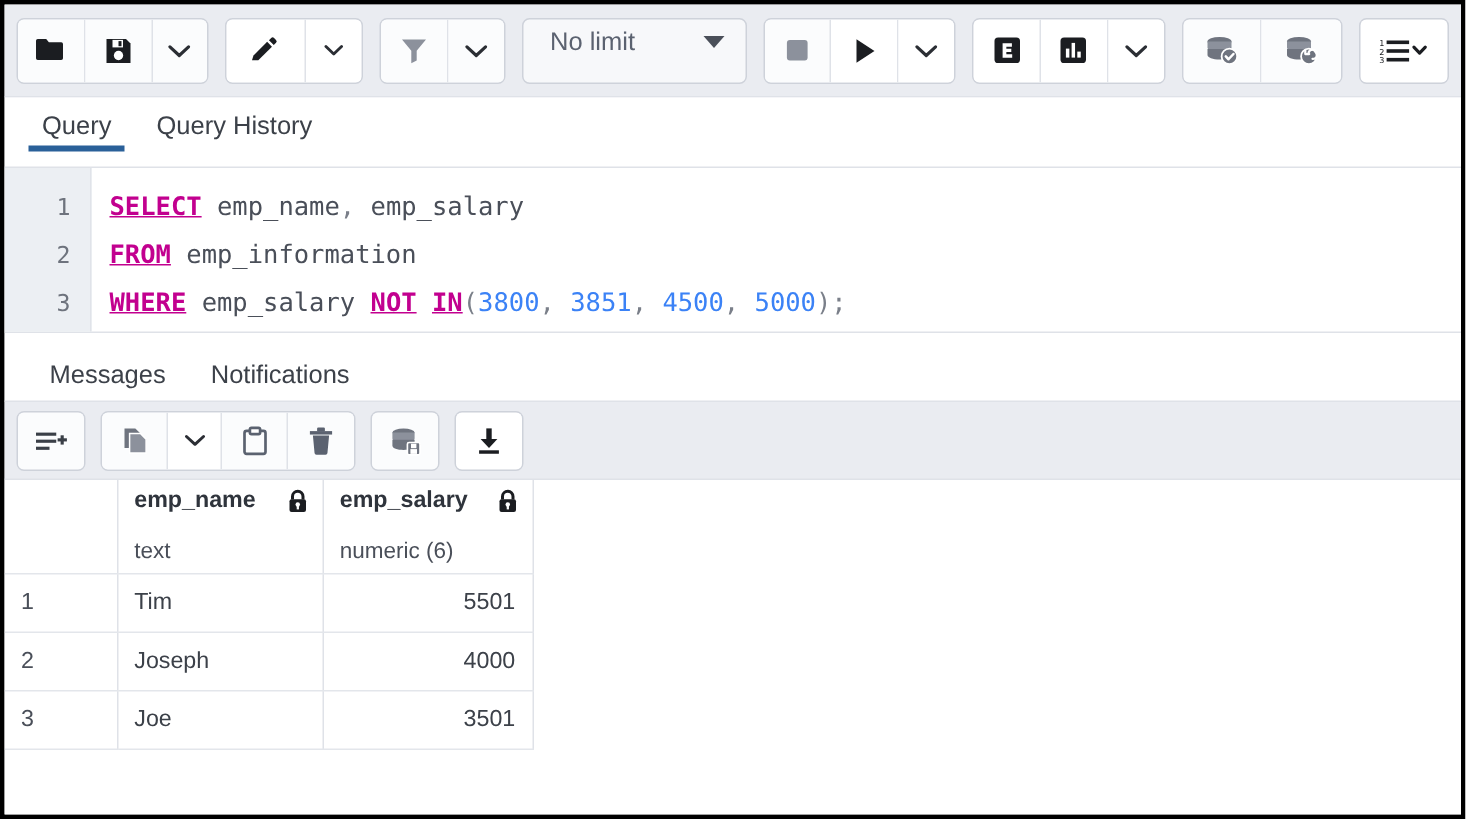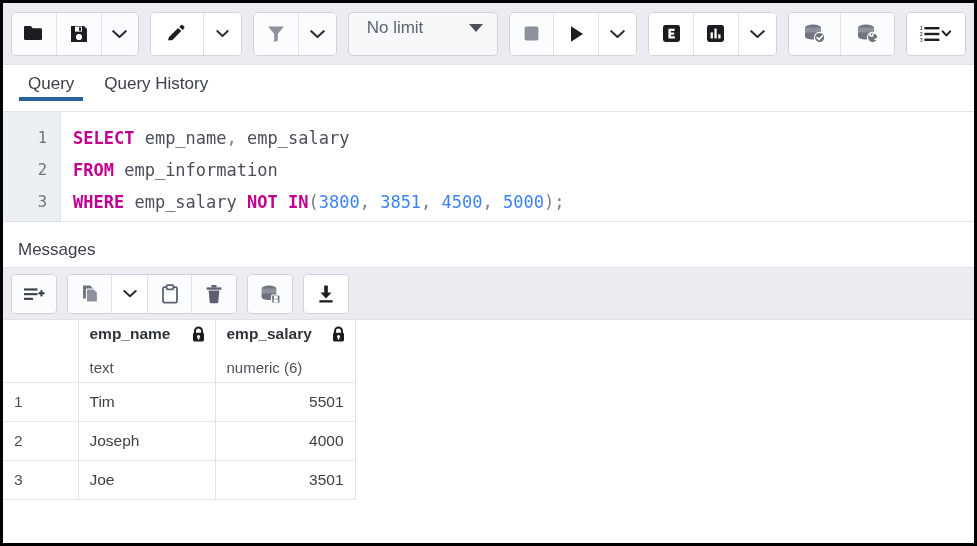--- a/index.html
+++ b/index.html
@@ -143,33 +143,33 @@
   .code {
     flex: 1;
     padding: 10px 0 0 12px;
     font-family: "DejaVu Sans Mono", monospace;
     font-size: 17px;
     line-height: 32px;
     white-space: pre;
     overflow: hidden;
   }
   .code .line { height: 32px; }
-  .kw  { color: #c2008f; font-weight: bold; }
+  .kw  { color: #c2008f; font-weight: bold; text-decoration: underline; }
   .idt { color: #4a4f59; }
   .num { color: #3b82f6; }
   .pun { color: #7a7f89; }
 
   
   .tabbar2 {
     height: 46px;
     min-height: 46px;
     background: #ffffff;
     display: flex;
     align-items: flex-end;
-    padding-left: 0;
+    padding-left: 15px;
     border-bottom: 1px solid #dfe2e8;
   }
 
   
   .result-toolbar {
     height: 52px;
     min-height: 52px;
     background: #eaecf1;
     display: flex;
     align-items: center;
@@ -395,20 +395,21 @@
     <div class="gutter">
       <div>1</div>
       <div>2</div>
       <div>3</div>
     </div>
     <div class="code" id="code-area"><div class="line"><span class="kw">SELECT</span><span class="idt"> emp_name</span><span class="pun">,</span><span class="idt"> emp_salary</span></div><div class="line"><span class="kw">FROM</span><span class="idt"> emp_information</span></div><div class="line"><span class="kw">WHERE</span><span class="idt"> emp_salary </span><span class="kw">NOT</span><span class="idt"> </span><span class="kw">IN</span><span class="pun">(</span><span class="num">3800</span><span class="pun">, </span><span class="num">3851</span><span class="pun">, </span><span class="num">4500</span><span class="pun">, </span><span class="num">5000</span><span class="pun">);</span></div></div>
   </div>
 
   <div class="tabbar2">
     <button class="tab">Messages</button>
+    <button class="tab">Notifications</button>
   </div>
 
   <div class="result-toolbar">
 
     <div class="btn-group sm">
       <button class="tb-btn">
         <svg class="ico" width="22" height="18" viewBox="0 0 22 18">
           <rect x="1" y="3.4" width="13.5" height="2.1" fill="#3a3f47"></rect>
           <rect x="1" y="8.1" width="13.5" height="2.1" fill="#3a3f47"></rect>
           <rect x="1" y="12.8" width="9" height="2.1" fill="#3a3f47"></rect>

